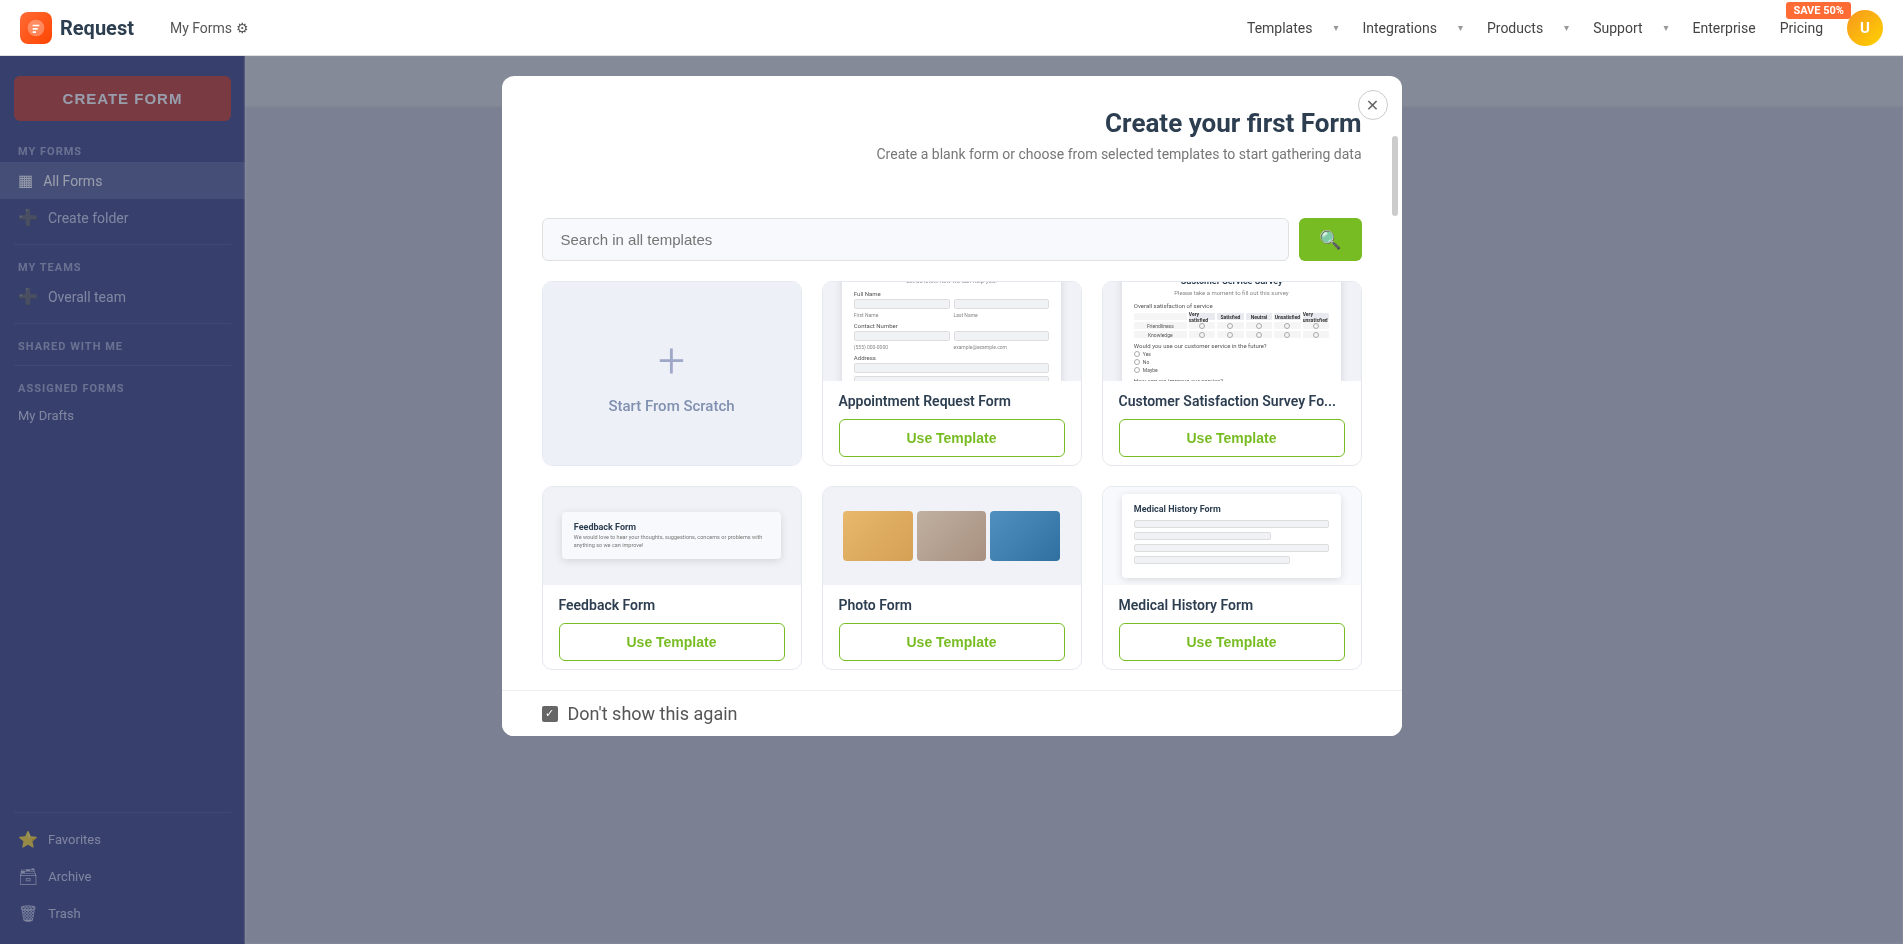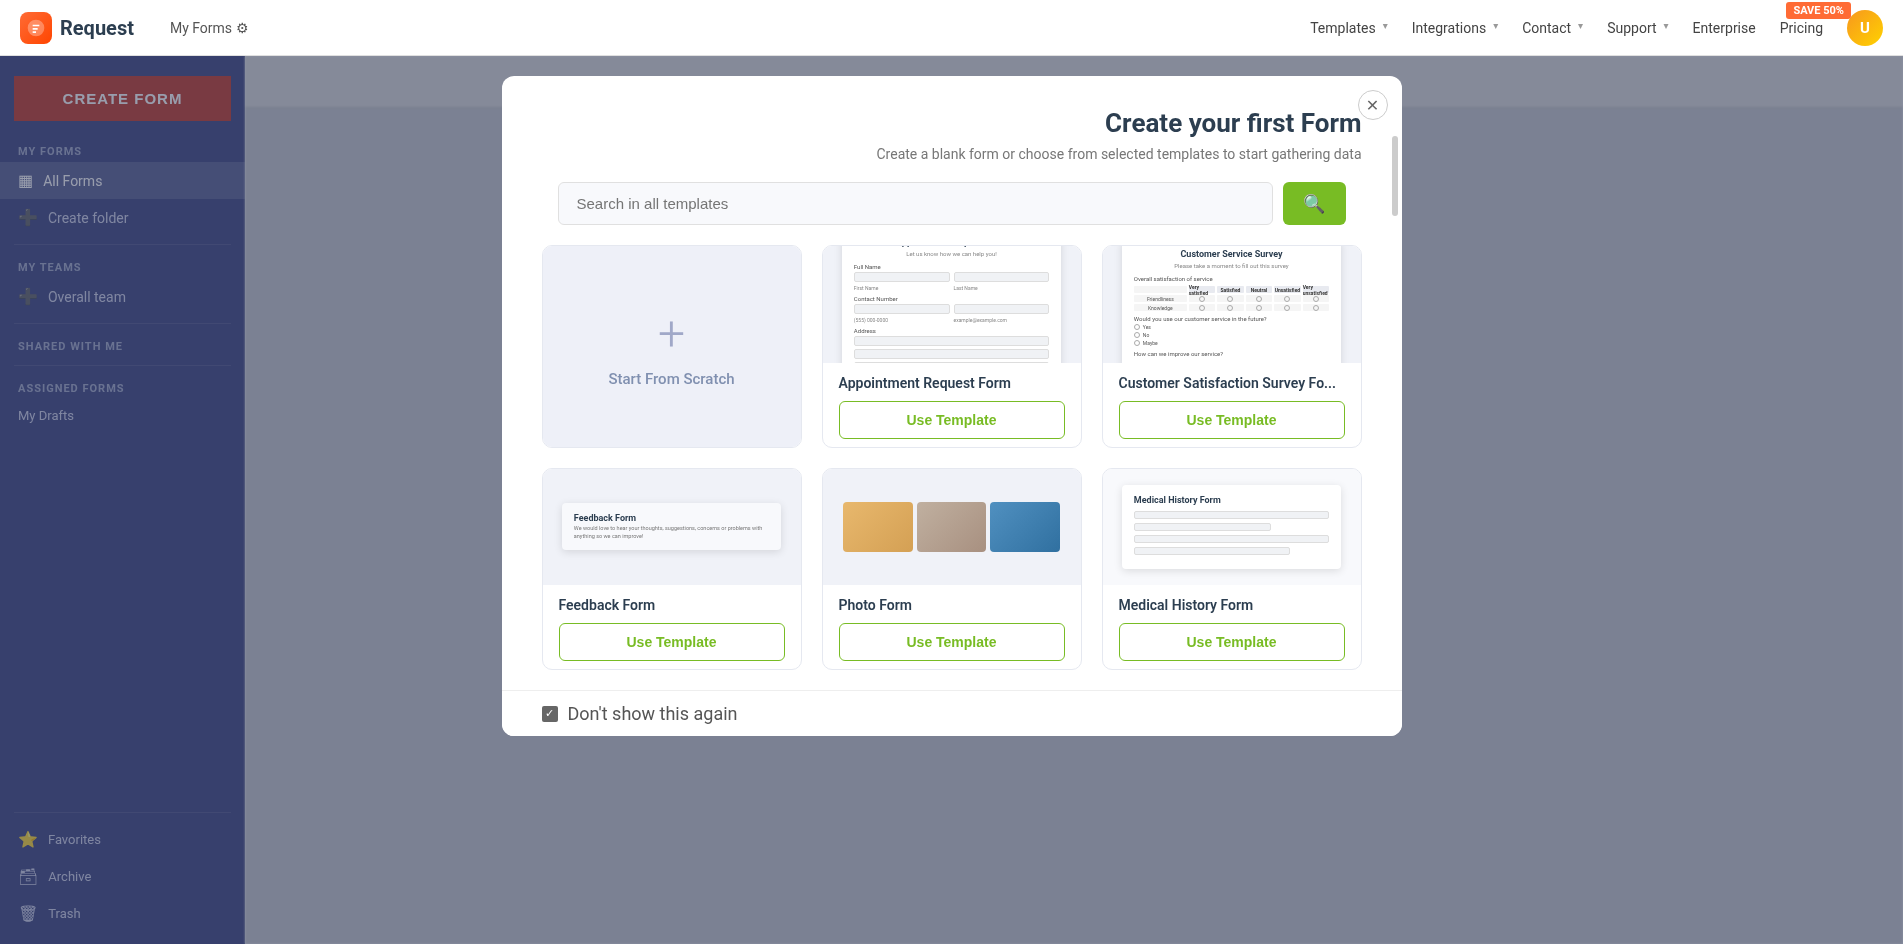--- a/index.html
+++ b/index.html
@@ -31,21 +31,21 @@
       color: white; font-weight: bold; font-size: 14px;
     }
     .logo-text {
       font-size: 20px; font-weight: 700; color: #2c3e50;
     }
     .my-forms-nav {
       font-size: 14px; color: #555; cursor: pointer; display: flex; align-items: center; gap: 4px;
     }
     .nav-spacer { flex: 1; }
     .nav-link {
-      font-size: 14px; color: #444; cursor: pointer; display: flex; align-items: flex-start; gap: 7px; white-space: nowrap;
+      font-size: 14px; color: #444; cursor: pointer; display: flex; align-items: center; gap: 21px; white-space: nowrap;
     }
     .save-badge {
       background: #ff6b35; color: white; font-size: 11px; font-weight: 700;
       padding: 2px 7px; border-radius: 3px; position: absolute; top: 2px; right: 52px; text-align: center;
     }
     .avatar {
       width: 36px; height: 36px; border-radius: 50%;
       background: linear-gradient(135deg, #f7971e, #ffd200);
       display: flex; align-items: center; justify-content: center;
       color: white; font-weight: 700; font-size: 15px;
@@ -66,21 +66,21 @@
       display: flex;
       flex-direction: column;
       padding: 12px 0;
       flex-shrink: 0;
     }
     .create-form-btn {
       margin: 8px 14px 16px;
       background: #c0392b;
       color: white;
       border: none;
-      border-radius: 0;
+      border-radius: 6px;
       padding: 14px;
       font-size: 15px;
       font-weight: 700;
       letter-spacing: 1px;
       cursor: pointer;
       text-align: center;
       text-transform: uppercase;
     }
     .sidebar-section-label {
       font-size: 11px; font-weight: 700; color: #a0a8c8;
@@ -148,22 +148,22 @@
       padding: 32px 40px 20px;
       text-align: right;
     }
     .modal-title {
       font-size: 26px; font-weight: 700; color: #2c3e50; margin-bottom: 8px;
     }
     .modal-subtitle {
       font-size: 14px; color: #777;
     }
     .modal-search {
-      padding: 0 56px 20px;
-      display: flex; gap: 10px;
+      padding: 0 40px 20px;
+      display: flex; gap: 10px; margin-top: 36px;
     }
     .modal-search input {
       flex: 1; padding: 12px 18px;
       border: 1.5px solid #e0e0e0; border-radius: 6px;
       font-size: 15px; color: #aaa; outline: none;
       background: #f8f9fc;
     }
     .modal-search-btn {
       background: #78bc24; color: white; border: none;
       border-radius: 6px; padding: 0 20px; cursor: pointer; font-size: 18px;
@@ -311,21 +311,21 @@
   <div class="nav-spacer"></div>
   <div class="nav-link">
     <span>Templates</span>
     <span class="chevron">▾</span>
   </div>
   <div class="nav-link">
     <span>Integrations</span>
     <span class="chevron">▾</span>
   </div>
   <div class="nav-link">
-    <span>Contact</span>
+    <span>Products</span>
     <span class="chevron">▾</span>
   </div>
   <div class="nav-link">
     <span>Support</span>
     <span class="chevron">▾</span>
   </div>
   <div class="nav-link">
     <span>Enterprise</span>
   </div>
   <div class="nav-link">

